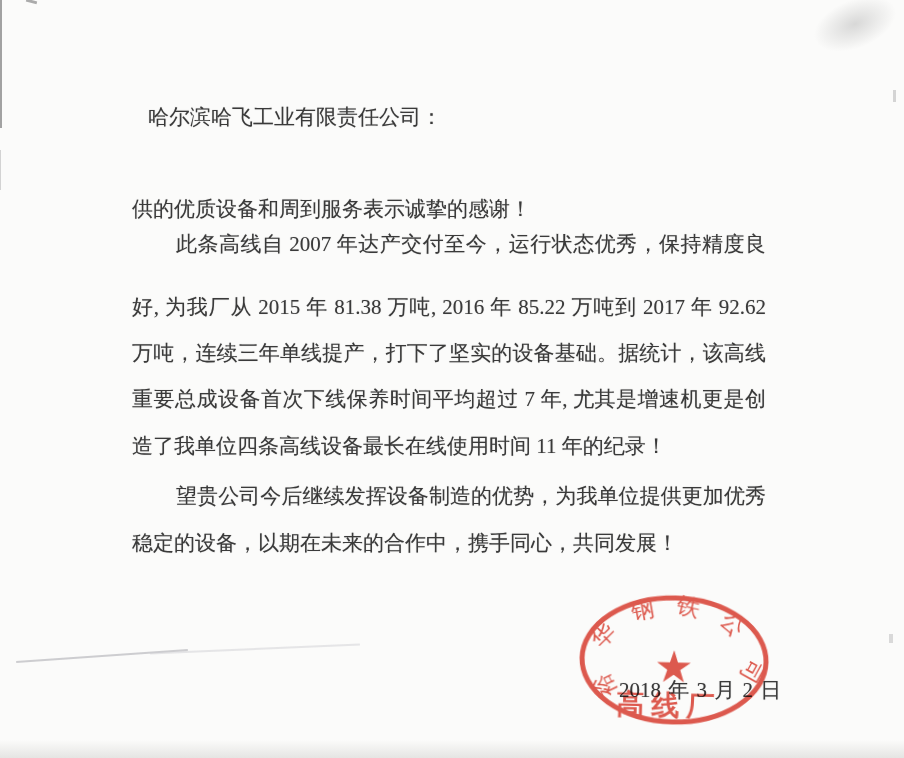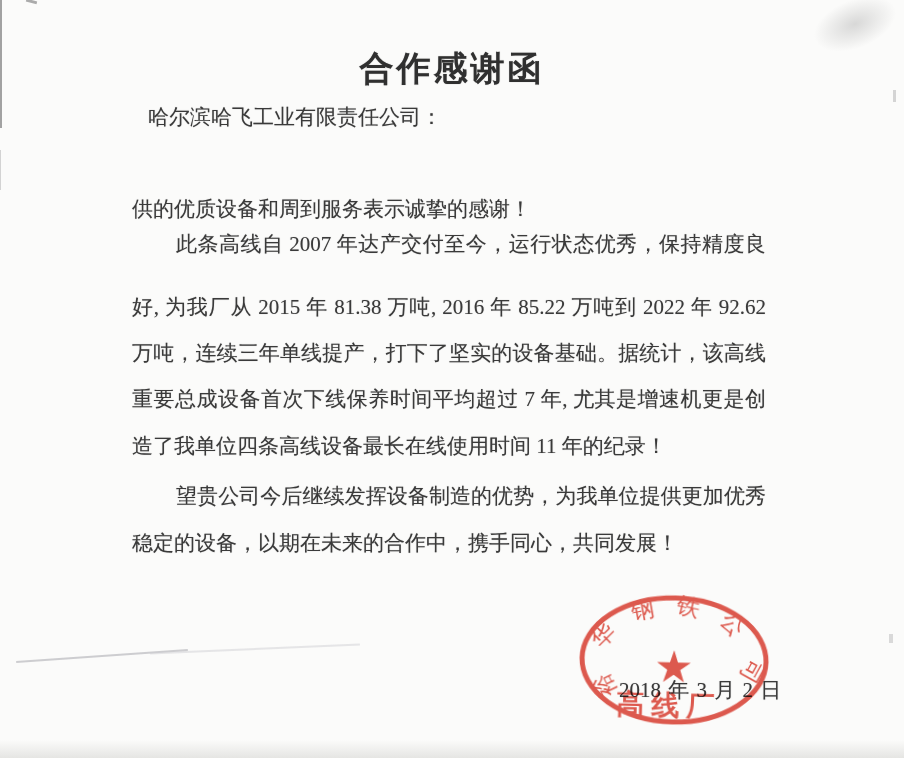--- a/index.html
+++ b/index.html
@@ -74,27 +74,26 @@
   .speck-r1{left:893px;top:90px;width:3px;height:12px;background:#9a9a9a;opacity:.4;}
   .speck-r2{left:889px;top:634px;width:4px;height:9px;background:#a8a8a8;opacity:.4;}
   .bottom-shade{left:0;top:740px;width:904px;height:18px;
     background:linear-gradient(to bottom,rgba(190,190,188,0),rgba(196,196,192,.4));}
 </style>
 </head>
 <body>
 
 <div class="scan-page">
 
-  <div class="doc-title">合作感谢函</div>
 
   <div class="recipient ink">哈尔滨哈飞工业有限责任公司：</div>
 
   <div class="bline ink t1">供的优质设备和周到服务表示诚挚的感谢！</div>
   <div class="bline ink just indent t2">此条高线自 2007 年达产交付至今，运行状态优秀，保持精度良</div>
-  <div class="bline ink just t3">好, 为我厂从 2015 年 81.38 万吨, 2016 年 85.22 万吨到 2022 年 92.62</div>
+  <div class="bline ink just t3">好, 为我厂从 2015 年 81.38 万吨, 2016 年 85.22 万吨到 2017 年 92.62</div>
   <div class="bline ink just t4">万吨，连续三年单线提产，打下了坚实的设备基础。据统计，该高线</div>
   <div class="bline ink just t5">重要总成设备首次下线保养时间平均超过 7 年, 尤其是增速机更是创</div>
   <div class="bline ink t6">造了我单位四条高线设备最长在线使用时间 11 年的纪录！</div>
   <div class="bline ink just indent t7">望贵公司今后继续发挥设备制造的优势，为我单位提供更加优秀</div>
   <div class="bline ink t8">稳定的设备，以期在未来的合作中，携手同心，共同发展！</div>
 
   <div class="sig-date ink">2018 年 3 月 2 日</div>
 
   <svg class="seal" viewBox="0 0 218 148" xmlns="http://www.w3.org/2000/svg" aria-hidden="true">
     <ellipse class="seal-ring" cx="108" cy="72" rx="92" ry="62"></ellipse>

